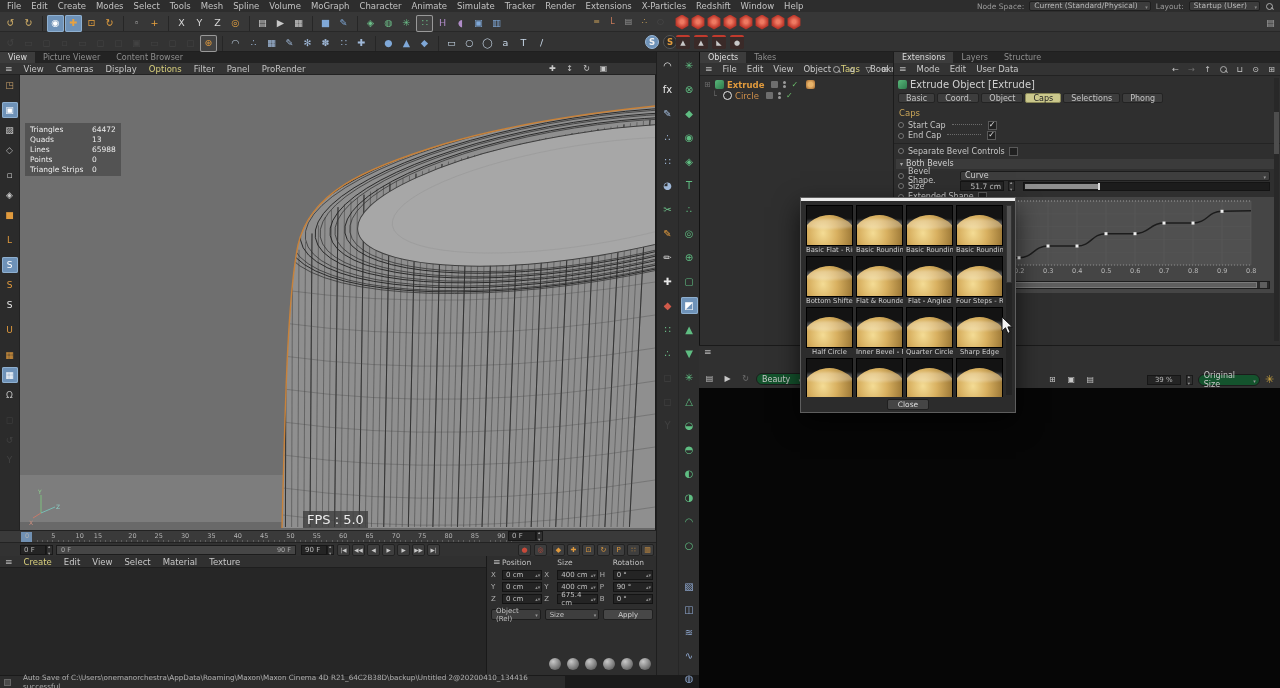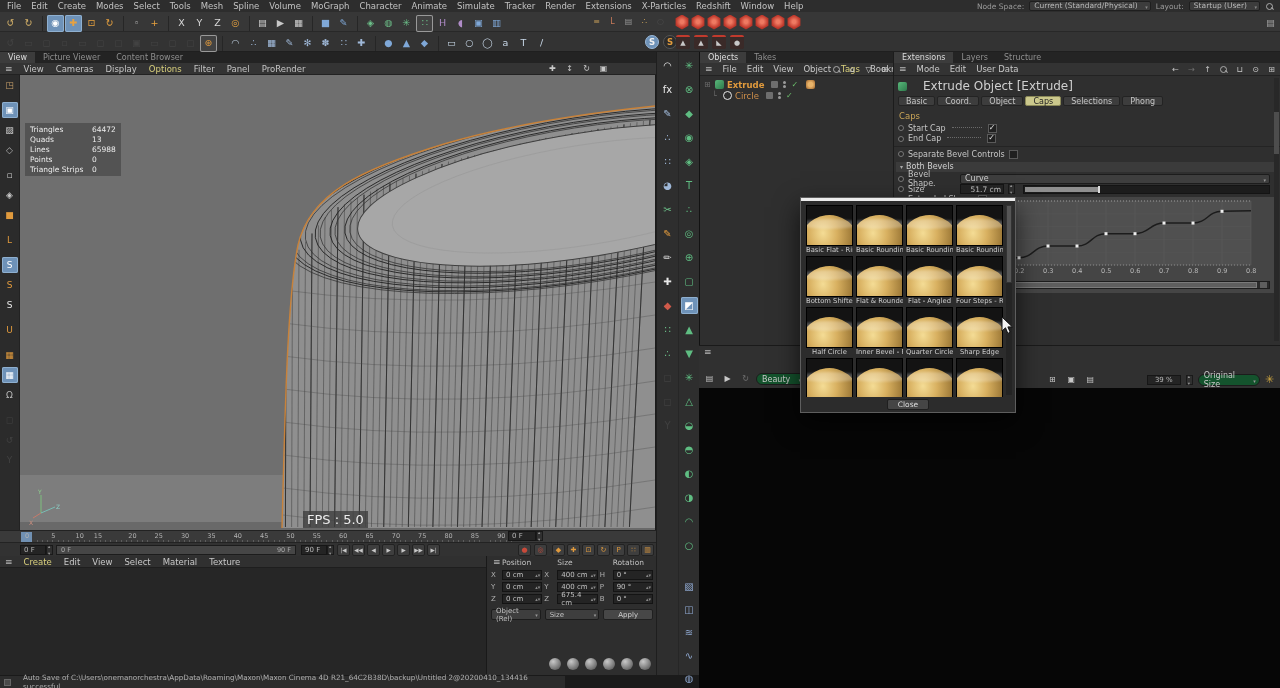--- a/index.html
+++ b/index.html
@@ -105,21 +105,21 @@
   .oi-extrude{width:9px;height:9px;background:linear-gradient(135deg,#59b87a,#2e7a4c);border-radius:2px;}
   .oi-circle{width:9px;height:9px;border:1.5px solid #e8e8e8;border-radius:50%;}
   .olbl{color:#e09a3d;}
   .ochip{width:7px;height:7px;background:#6e6e6e;border-radius:1px;margin-left:4px;}
   .odots{display:flex;flex-direction:column;gap:1px;margin-left:2px;}
   .odots b{width:3px;height:3px;border-radius:50%;background:#9a9a9a;}
   .ocheck{color:#6cc06c;font-size:8px;margin-left:2px;}
   .otag{width:9px;height:9px;border-radius:2px;background:radial-gradient(circle at 50% 50%,#e8b36a 0 35%,#9a5f28 100%);margin-left:5px;}
 
   #attr-panel{position:absolute;left:893px;top:52px;width:387px;height:293px;background:#2f2f2f;border-left:1px solid #1c1c1c;}
-  #attr-title{display:flex;align-items:center;gap:16px;padding:3px 0 2px 4px;font-size:12px;color:#cfcfcf;}
+  #attr-title{display:flex;align-items:center;gap:3px;padding:3px 0 2px 4px;font-size:10px;color:#cfcfcf;}
   #attr-objtabs{display:flex;gap:2px;padding:1px 0 3px 4px;}
   .atab{background:#3d3d3d;border:1px solid #232323;border-radius:2px;color:#c4c4c4;font-size:8px;padding:0 7px;height:10px;display:flex;align-items:center;}
   .atab.on{background:#cbc88c;color:#222;border-color:#8a8858;}
   #caps-header{font-size:8.5px;color:#c9a558;padding:2px 0 2px 5px;}
   .arow{display:flex;align-items:center;height:10.5px;padding-left:4px;font-size:8px;color:#c6c6c6;gap:4px;}
   .arow.dis{color:#6e6e6e;}
   .adot{width:6px;height:6px;border:1px solid #787878;border-radius:50%;background:#292929;flex:0 0 auto;}
   .dotl{border-bottom:1px dotted #6a6a6a;height:1px;margin:0 2px 2px 2px;}
   .cb{width:9px;height:9px;background:#202020;border:1px solid #5a5a5a;position:relative;flex:0 0 auto;}
   .cb.on::after{content:"✓";position:absolute;left:0px;top:-2px;font-size:8px;color:#e0e0e0;}

